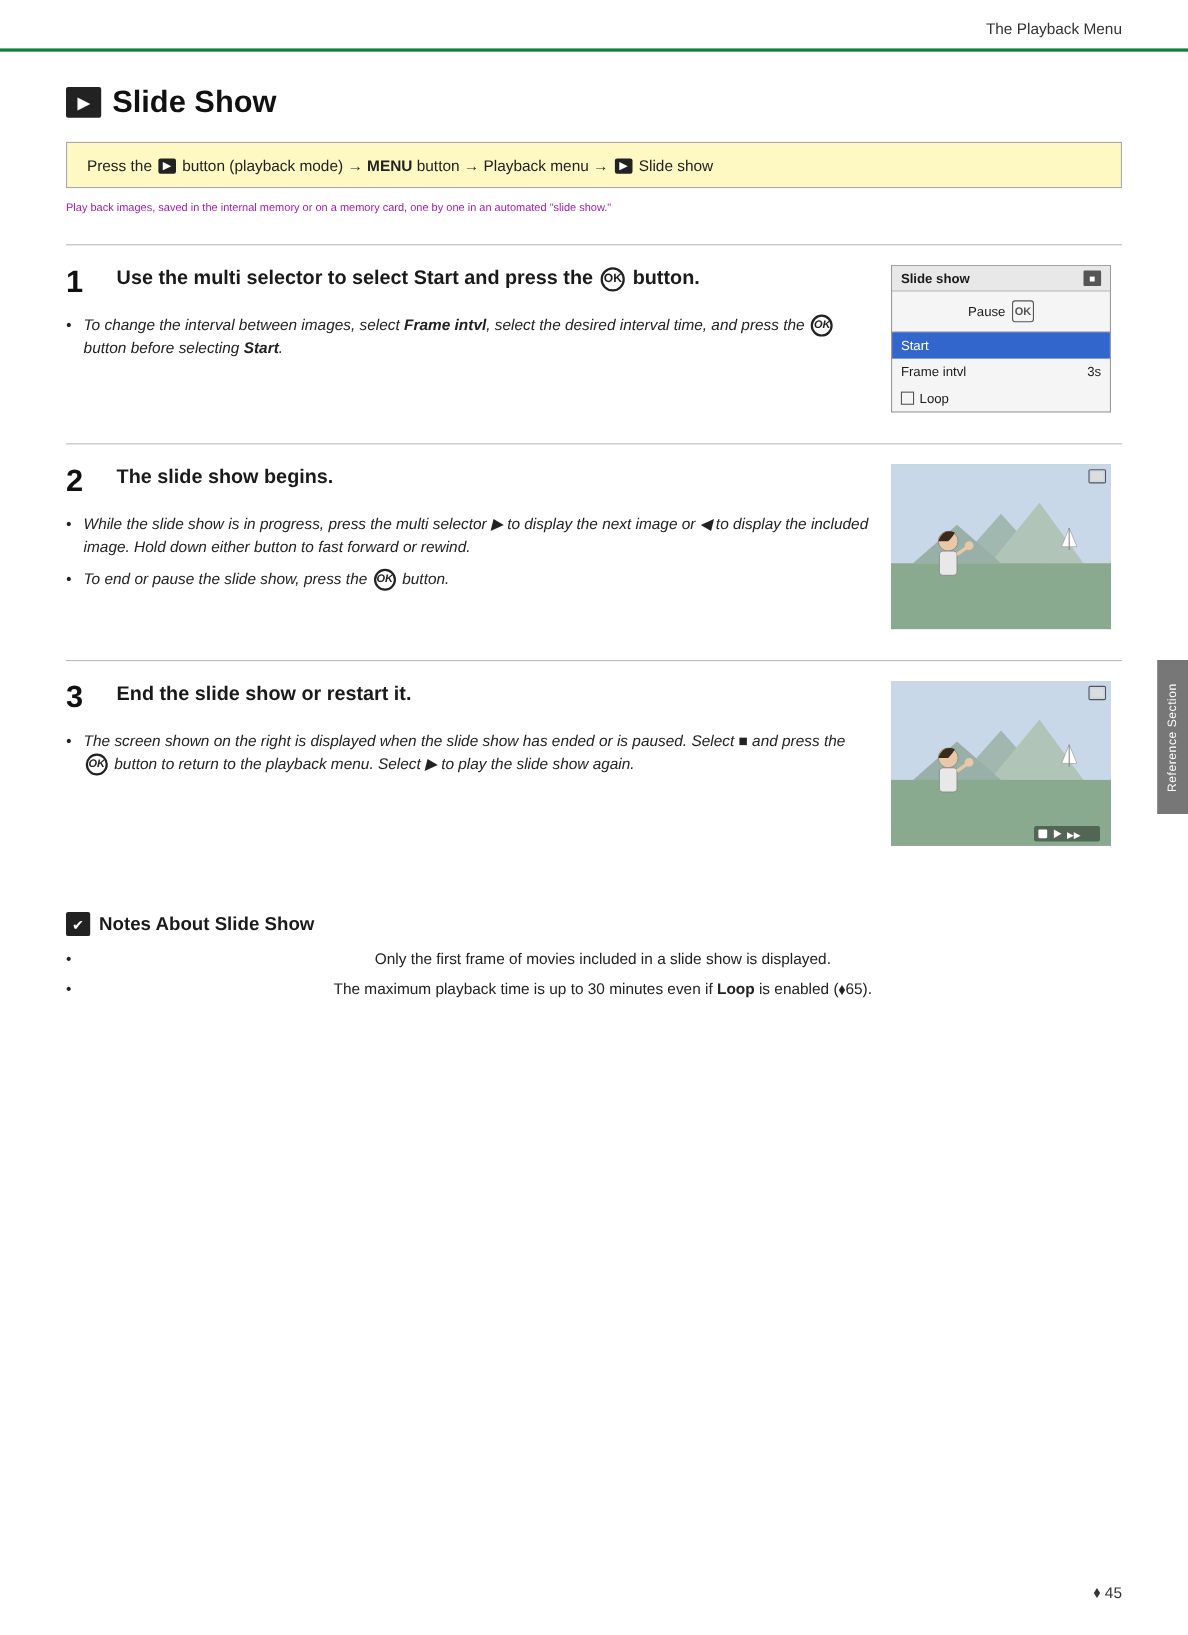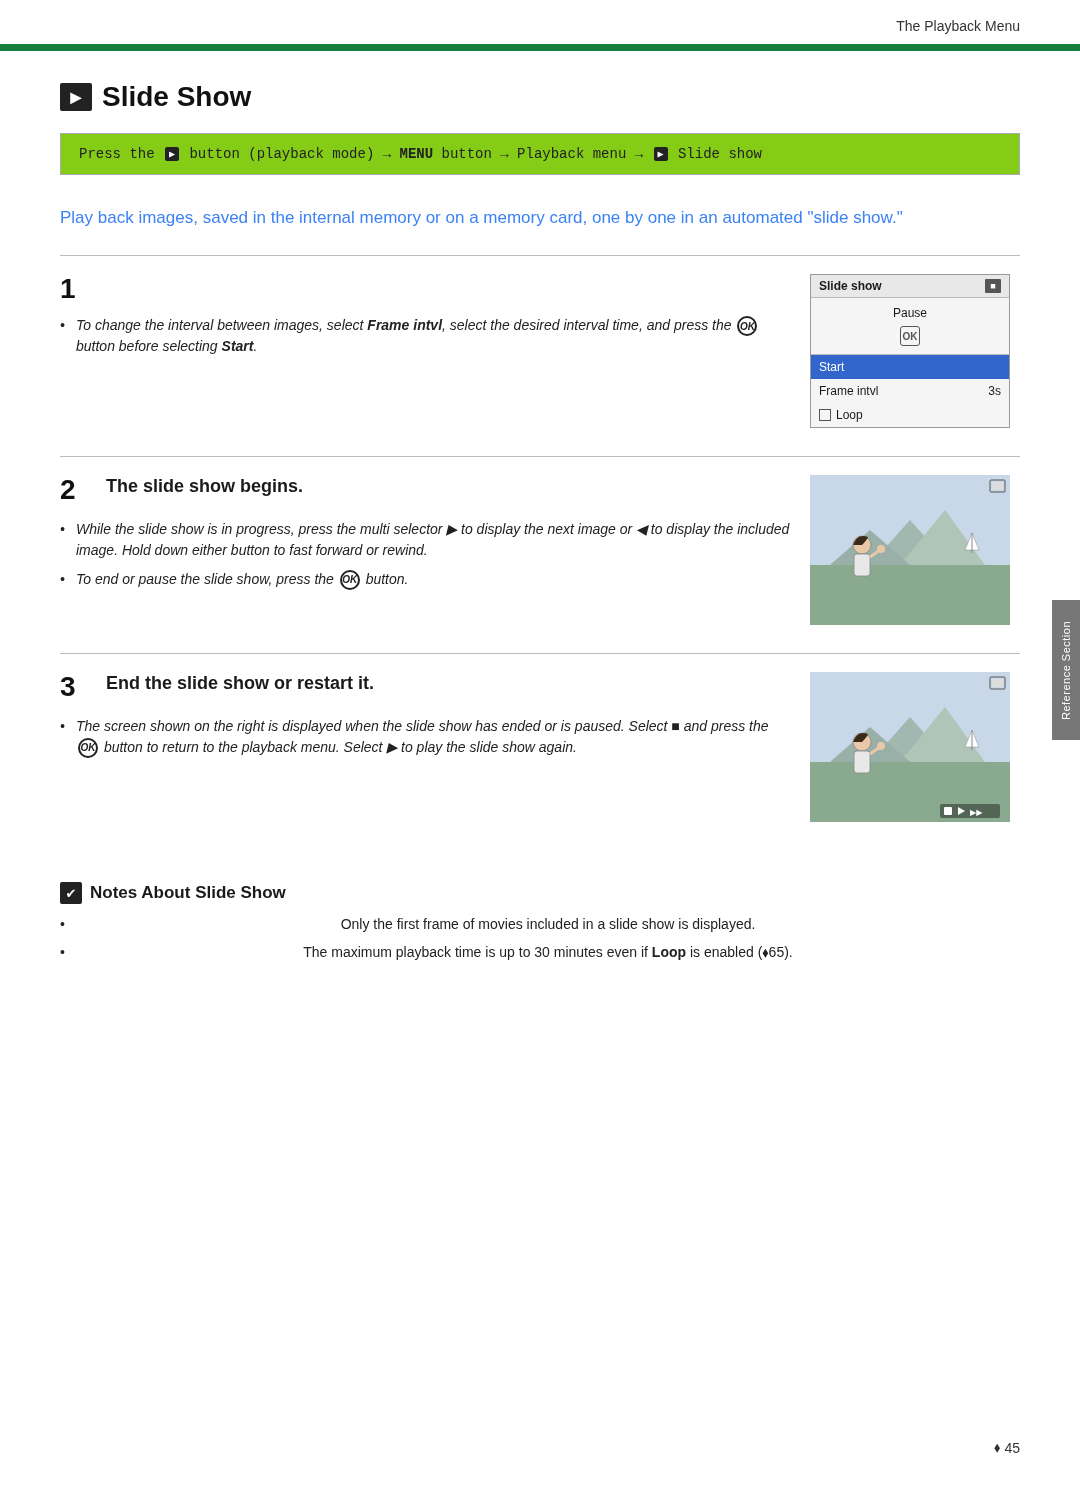--- a/index.html
+++ b/index.html
@@ -11,21 +11,21 @@
       font-size: 15px;
       color: #1a1a1a;
       position: relative;
     }
 
     .page-header {
       text-align: right;
       padding: 18px 60px 10px 60px;
       font-size: 14px;
       color: #333;
-      border-bottom: 7px solid #15803d;
+      border-bottom: 3px solid #15803d;
     }
 
     .main-content {
       padding: 30px 60px 40px 60px;
     }
 
     .page-title {
       display: flex;
       align-items: center;
       gap: 10px;
@@ -48,43 +48,42 @@
 
     .title-text {
       font-size: 28px;
       font-weight: bold;
       color: #111;
     }
 
     .instruction-box {
       border: 1px solid #aaa;
       padding: 12px 18px;
-      margin-bottom: 29px;
+      margin-bottom: 11px;
       font-size: 14px;
       color: #222;
-      background: #84cc16;
-      font-family: Liberation Mono, monospace;
+      background: #fef9c3;
     }
 
     .instruction-box .icon-small {
       display: inline-block;
       background: #222;
       color: #fff;
       font-size: 10px;
       padding: 1px 4px;
       border-radius: 2px;
       vertical-align: middle;
       margin: 0 2px;
     }
 
     .intro-text {
-      font-size: 17px;
+      font-size: 10px;
       line-height: 1.6;
       margin-bottom: 24px;
-      color: #3b82f6;
+      color: #a21caf;
     }
 
     .step-number {
       font-size: 28px;
       font-weight: bold;
       color: #111;
       min-width: 30px;
       flex-shrink: 0;
       line-height: 1.1;
     }
@@ -177,21 +176,20 @@
       border-radius: 1px;
     }
 
     .pause-row {
       display: flex;
       justify-content: center;
       align-items: center;
       padding: 8px;
       gap: 6px;
       font-size: 12px;
-      flex-direction: column;
     }
 
     .ok-badge {
       display: inline-flex;
       align-items: center;
       justify-content: center;
       width: 20px;
       height: 20px;
       border: 1px solid #555;
       border-radius: 3px;
@@ -367,20 +365,24 @@
   </div>
 
   <p class="intro-text">Play back images, saved in the internal memory or on a memory card, one by one in an automated "slide show."</p>
 
   <hr class="section-divider">
 
   <div class="step-with-image">
     <div class="step-left">
       <div style="display:flex; gap:16px; margin-bottom:10px;">
         <span class="step-number">1</span>
+        <div class="step-header">
+          Use the multi selector to select <strong>Start</strong> and press the
+          <span class="ok-btn">OK</span> button.
+        </div>
       </div>
       <ul class="bullet-list">
         <li>
           To change the interval between images, select <strong>Frame intvl</strong>, select the desired interval time, and press the
           <span class="ok-btn">OK</span>
           button before selecting <strong>Start</strong>.
         </li>
       </ul>
     </div>
 

